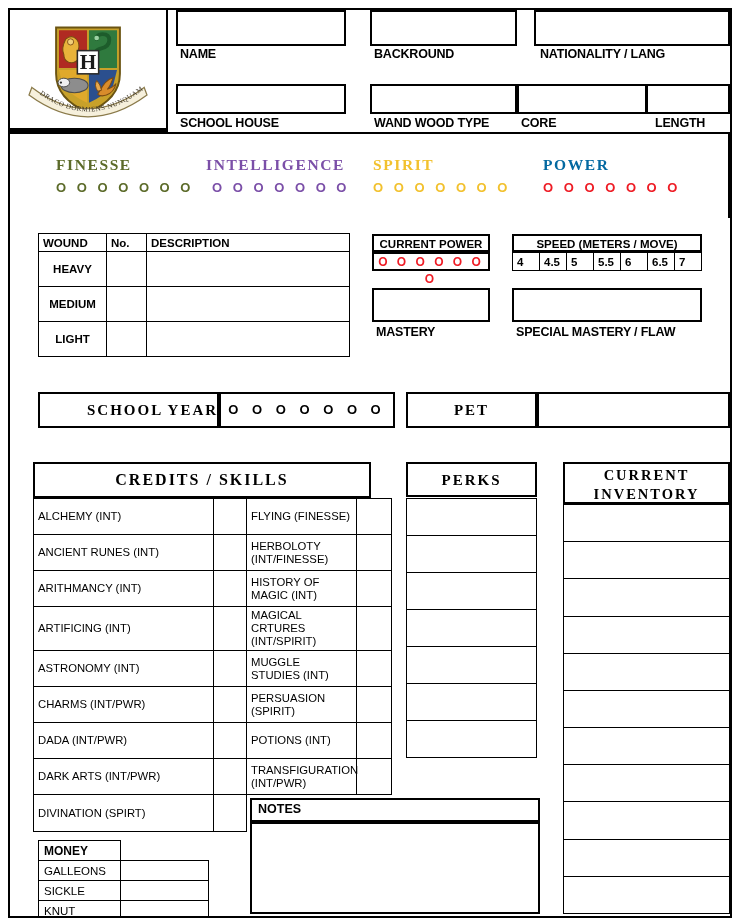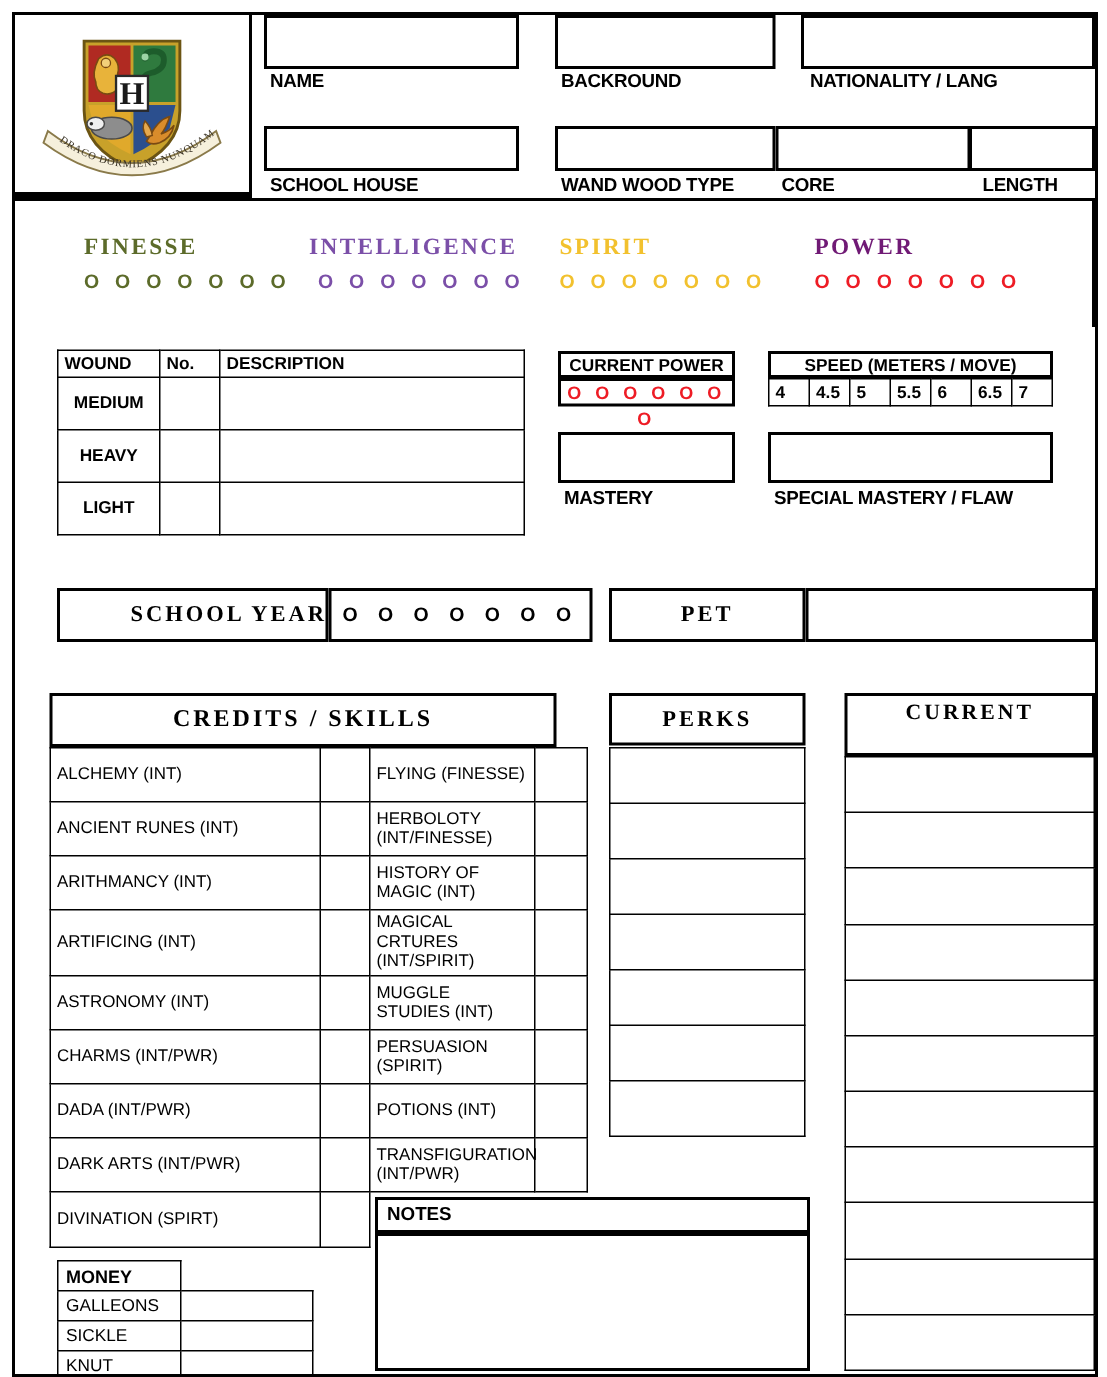--- a/index.html
+++ b/index.html
@@ -217,44 +217,44 @@
   <div class="abs attrs-frame">
     <div class="attr-name" style="left: 46px; top: 22px; width: 130px; color: rgb(92, 107, 42);">FINESSE</div>
     <div class="attr-pips" style="left: 46px; top: 46px; width: 130px; color: rgb(92, 107, 42);">O O O O O O O</div>
 
     <div class="attr-name" style="left: 196px; top: 22px; width: 150px; color: rgb(123, 79, 168);">INTELLIGENCE</div>
     <div class="attr-pips" style="left: 196px; top: 46px; width: 150px; color: rgb(123, 79, 168);">O O O O O O O</div>
 
     <div class="attr-name" style="left: 363px; top: 22px; width: 130px; color: rgb(242, 193, 46);">SPIRIT</div>
     <div class="attr-pips" style="left: 363px; top: 46px; width: 130px; color: rgb(242, 193, 46);">O O O O O O O</div>
 
-    <div class="attr-name" style="left: 533px; top: 22px; width: 130px; color: #701a75;">POWER</div>
+    <div class="attr-name" style="left: 533px; top: 22px; width: 130px; color: #0369a1;">POWER</div>
     <div class="attr-pips" style="left: 533px; top: 46px; width: 130px; color: rgb(238, 28, 37);">O O O O O O O</div>
   </div>
 
   <div class="abs" style="left:38px; top:233px; width:312px; height:124px;">
     <table class="grid wound-tbl">
       <colgroup>
           <col style="width:68px">
           <col style="width:40px">
           <col>
         </colgroup>
       <tbody>
           <tr style="height:18px;margin-left:40px;">
         <td>WOUND</td>
         <td>No.</td>
         <td>DESCRIPTION</td>
       </tr>
       <tr style="height:35px;">
+        <td class="wlabel">HEAVY</td>
+        <td></td>
+        <td></td>
+      </tr>
+      <tr style="height:35px;">
         <td class="wlabel">MEDIUM</td>
-        <td></td>
-        <td></td>
-      </tr>
-      <tr style="height:35px;">
-        <td class="wlabel">HEAVY</td>
         <td></td>
         <td></td>
       </tr>
       <tr style="height:35px;">
         <td class="wlabel">LIGHT</td>
         <td></td>
         <td></td>
       </tr>
     </tbody>
       </table>
@@ -402,20 +402,21 @@
       <tr>
             <td></td>
           </tr>
     </tbody>
       </table>
   </div>
 
   <div class="abs bx" style="left:563px; top:462px; width:167px; height:42px;">
     <div class="serif-cap" style="font-size:14.5px; line-height:19px; padding-top:2px;">
       <div>CURRENT</div>
+      <div>INVENTORY</div>
     </div>
   </div>
   <div class="abs" style="left:563px; top:504px; width:167px; height:410px;">
     <table class="list-tbl" style="height:100%;">
       <tbody>
           <tr>
             <td></td>
           </tr>
       <tr>
             <td></td>

